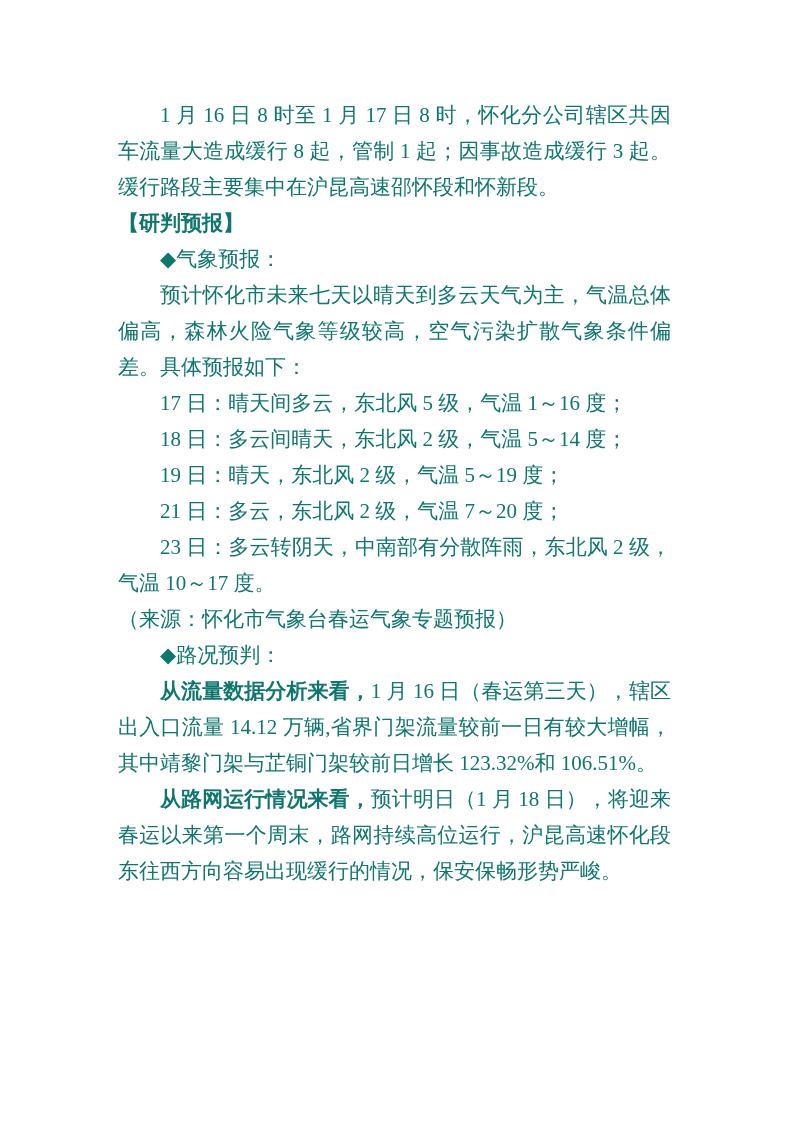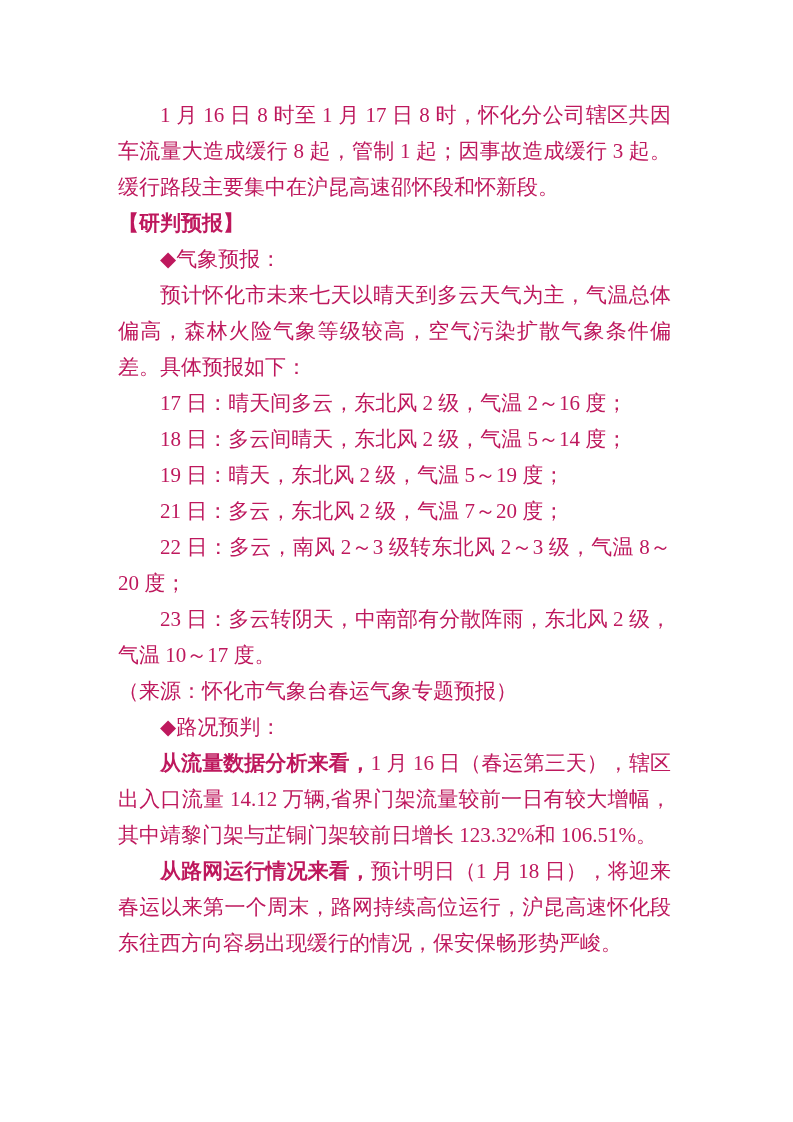--- a/index.html
+++ b/index.html
@@ -8,21 +8,21 @@
     background: #ffffff;
   }
   .page {
     position: relative;
     width: 793px;
     height: 1122px;
     margin: 0 auto;
     background: #ffffff;
     box-sizing: border-box;
     padding: 97px 122px 0 118px;
-    color: #be185d;
+    color: #0f766e;
     font-family: "Liberation Serif", "DejaVu Serif", serif;
     overflow: hidden;
   }
   .page p {
     margin: 0;
     font-size: 21px;
     line-height: 36px;
     text-align: justify;
     text-justify: inter-ideograph;
     word-break: break-all;
@@ -53,25 +53,24 @@
 <div class="page">
 
   <p class="indent">1 月 16 日 8 时至 1 月 17 日 8 时，怀化分公司辖区共因车流量大造成缓行 8 起，管制 1 起；因事故造成缓行 3 起。缓行路段主要集中在沪昆高速邵怀段和怀新段。</p>
 
   <p class="heading">【研判预报】</p>
 
   <p class="subheading indent"><span>◆</span><span>气象预报：</span></p>
 
   <p class="indent">预计怀化市未来七天以晴天到多云天气为主，气温总体偏高，森林火险气象等级较高，空气污染扩散气象条件偏差。具体预报如下：</p>
 
-  <p class="indent">17 日：晴天间多云，东北风 2 级，气温 2～16 度；</p>
+  <p class="indent">17 日：晴天间多云，东北风 5 级，气温 1～16 度；</p>
   <p class="indent">18 日：多云间晴天，东北风 2 级，气温 5～14 度；</p>
   <p class="indent">19 日：晴天，东北风 2 级，气温 5～19 度；</p>
   <p class="indent">21 日：多云，东北风 2 级，气温 7～20 度；</p>
-  <p class="indent">22 日：多云，南风 2～3 级转东北风 2～3 级，气温 8～20 度；</p>
   <p class="indent">23 日：多云转阴天，中南部有分散阵雨，东北风 2 级，气温 10～17 度。</p>
 
   <p class="source">（来源：怀化市气象台春运气象专题预报）</p>
 
   <p class="subheading indent"><span>◆</span><span>路况预判：</span></p>
 
   <p class="indent"><span class="lead">从流量数据分析来看，</span><span>1 月 16 日（春运第三天），辖区出入口流量 14.12 万辆,省界门架流量较前一日有较大增幅，其中靖黎门架与芷铜门架较前日增长 123.32%和 106.51%。</span></p>
 
   <p class="indent"><span class="lead">从路网运行情况来看，</span><span>预计明日（1 月 18 日），将迎来春运以来第一个周末，路网持续高位运行，沪昆高速怀化段东往西方向容易出现缓行的情况，保安保畅形势严峻。</span></p>
 

